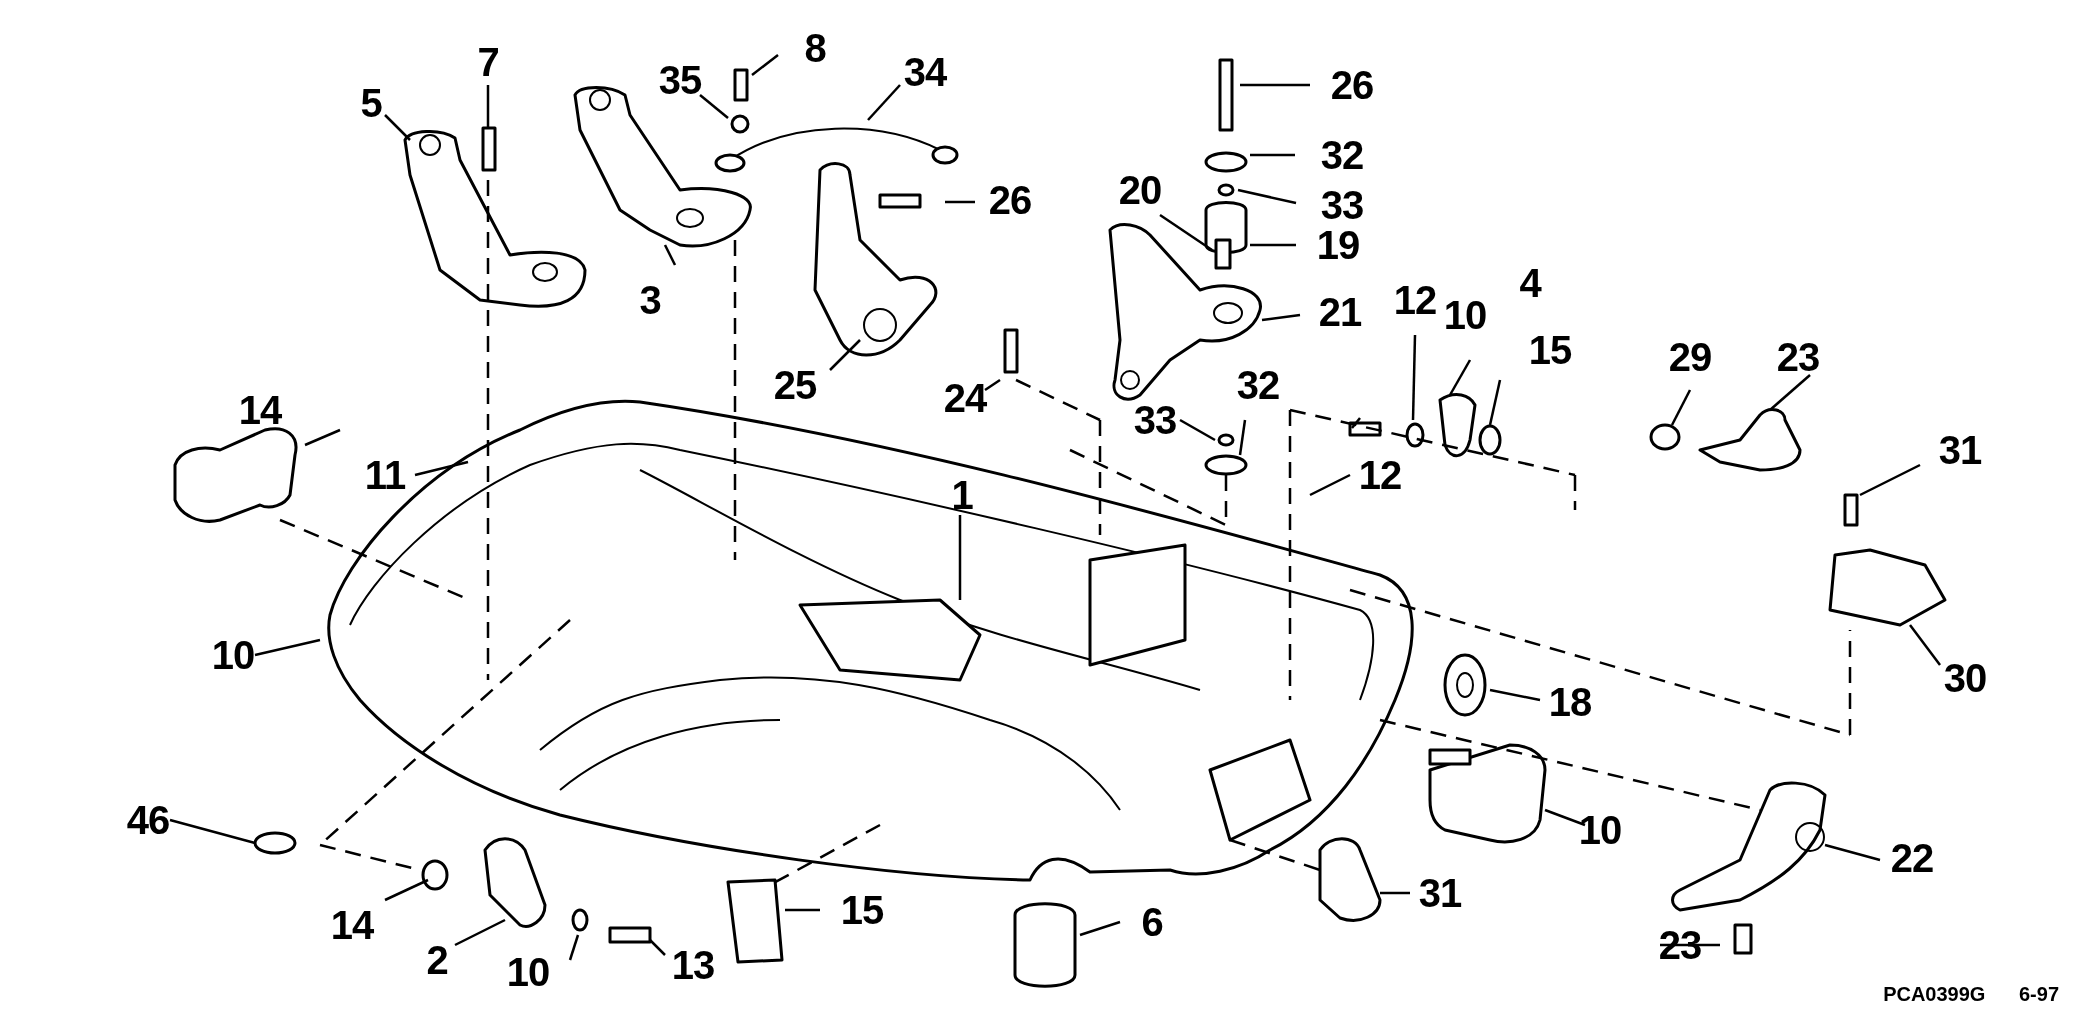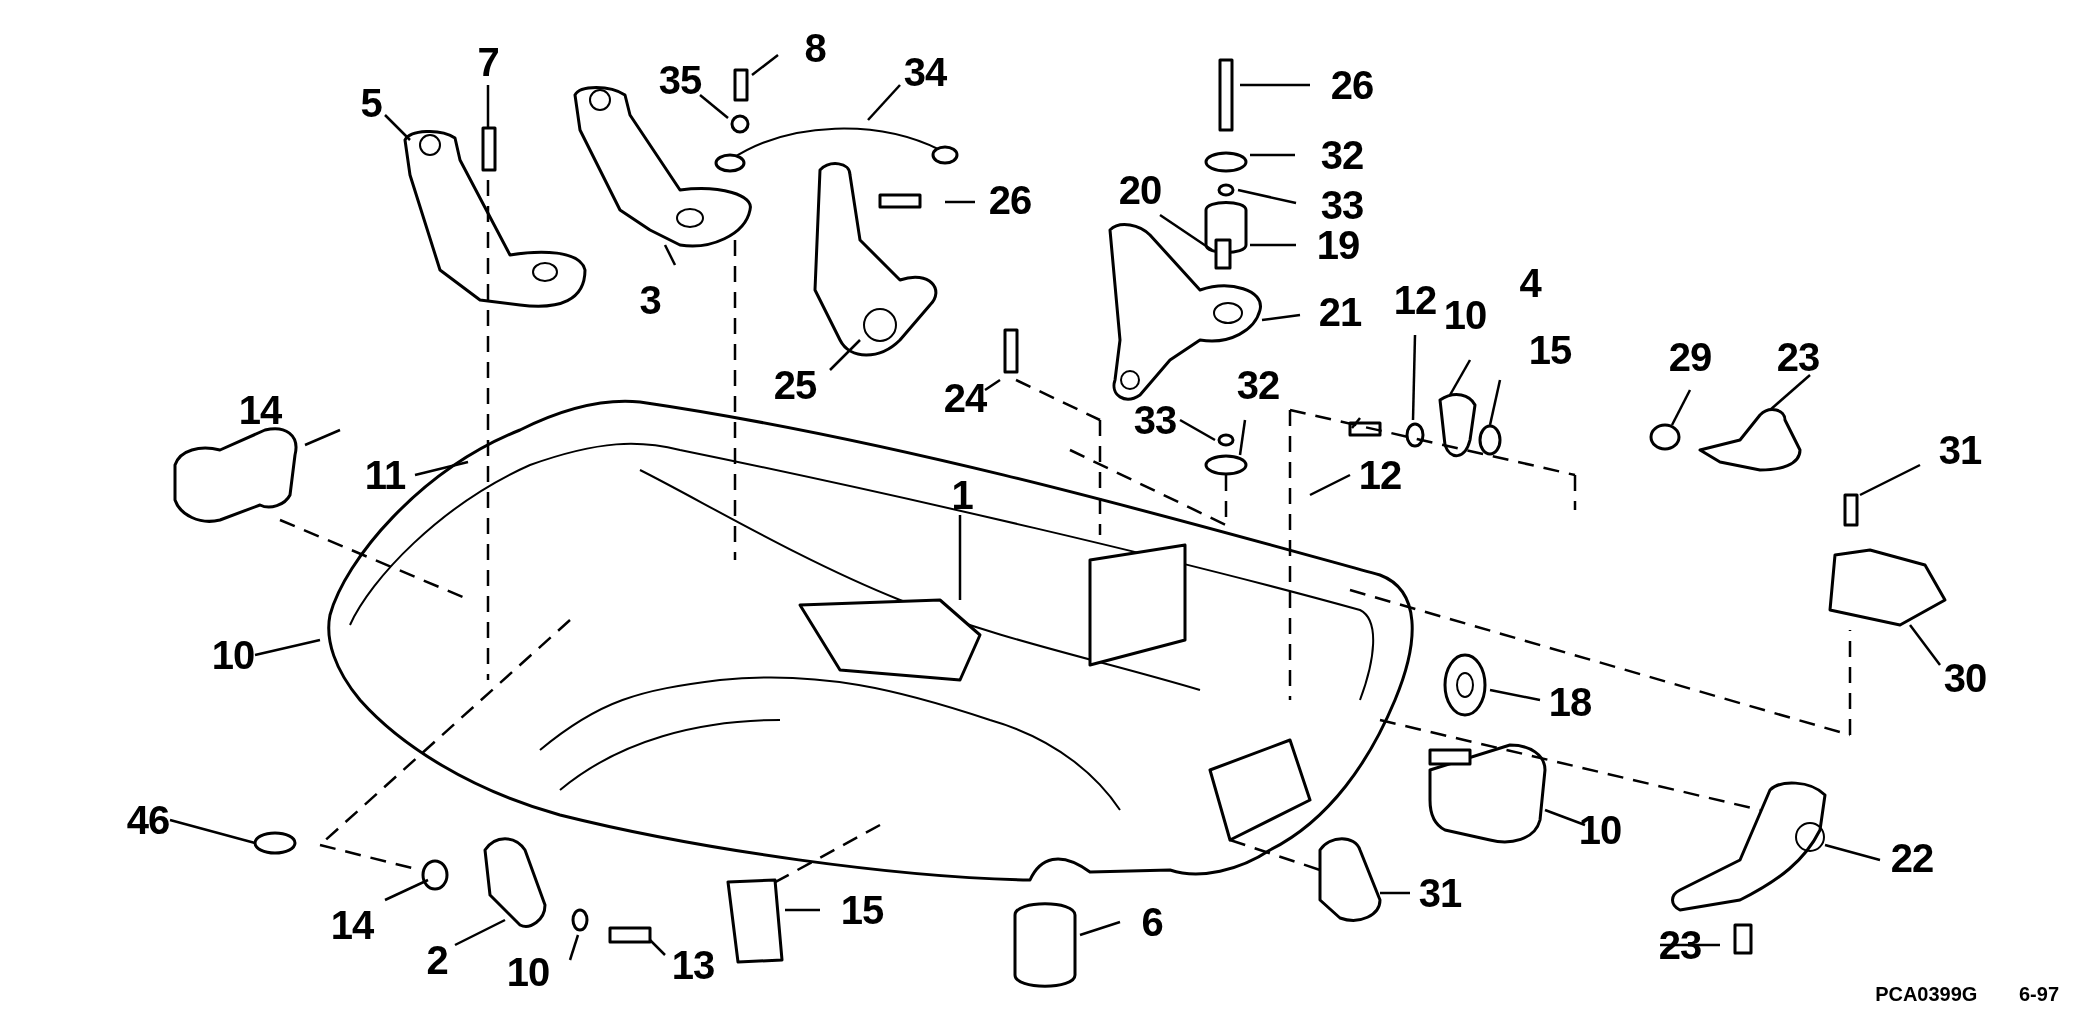--- a/index.html
+++ b/index.html
@@ -1,21 +1,21 @@
 <!DOCTYPE html>
 <html><head>
 <meta charset="utf-8">
 <style>
   html,body{margin:0;padding:0;background:#fff;}
   body{width:2077px;height:1024px;position:relative;overflow:hidden;font-family:"Liberation Sans",sans-serif;}
   #stage{position:absolute;left:0;top:0;width:2077px;height:1024px;}
   svg{position:absolute;left:0;top:0;}
   .lbl{position:absolute;font-family:"Liberation Sans",sans-serif;font-weight:700;font-size:40px;color:#000;line-height:1;transform:translate(-50%,-50%);white-space:nowrap;letter-spacing:-1px;}
   .caption{position:absolute;right:18px;bottom:18px;font-family:"Liberation Sans",sans-serif;font-weight:700;font-size:20px;color:#000;}
-  .caption span{margin-left:36px;}
+  .caption span{margin-left:28px;}
   .caption span:first-child{margin-left:0;}
   .part{fill:#fff;stroke:#000;stroke-width:3;stroke-linejoin:round;}
   .thin{fill:none;stroke:#000;stroke-width:2;}
   .lead{stroke:#000;stroke-width:2.5;fill:none;}
   .dash{stroke:#000;stroke-width:2.5;fill:none;stroke-dasharray:16 10;}
 </style>
 </head>
 <body>
 
 <div id="stage">

